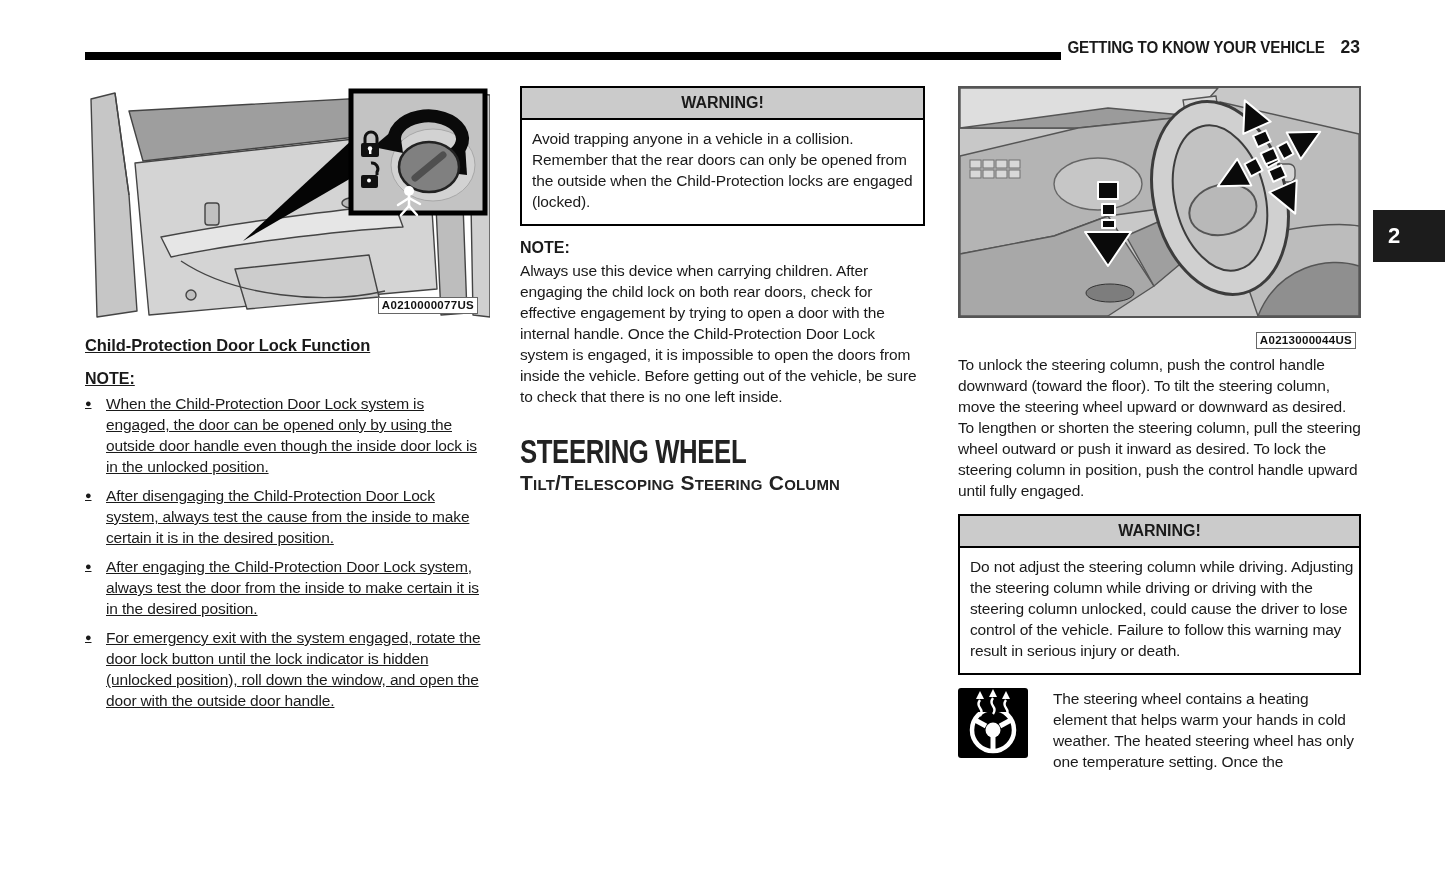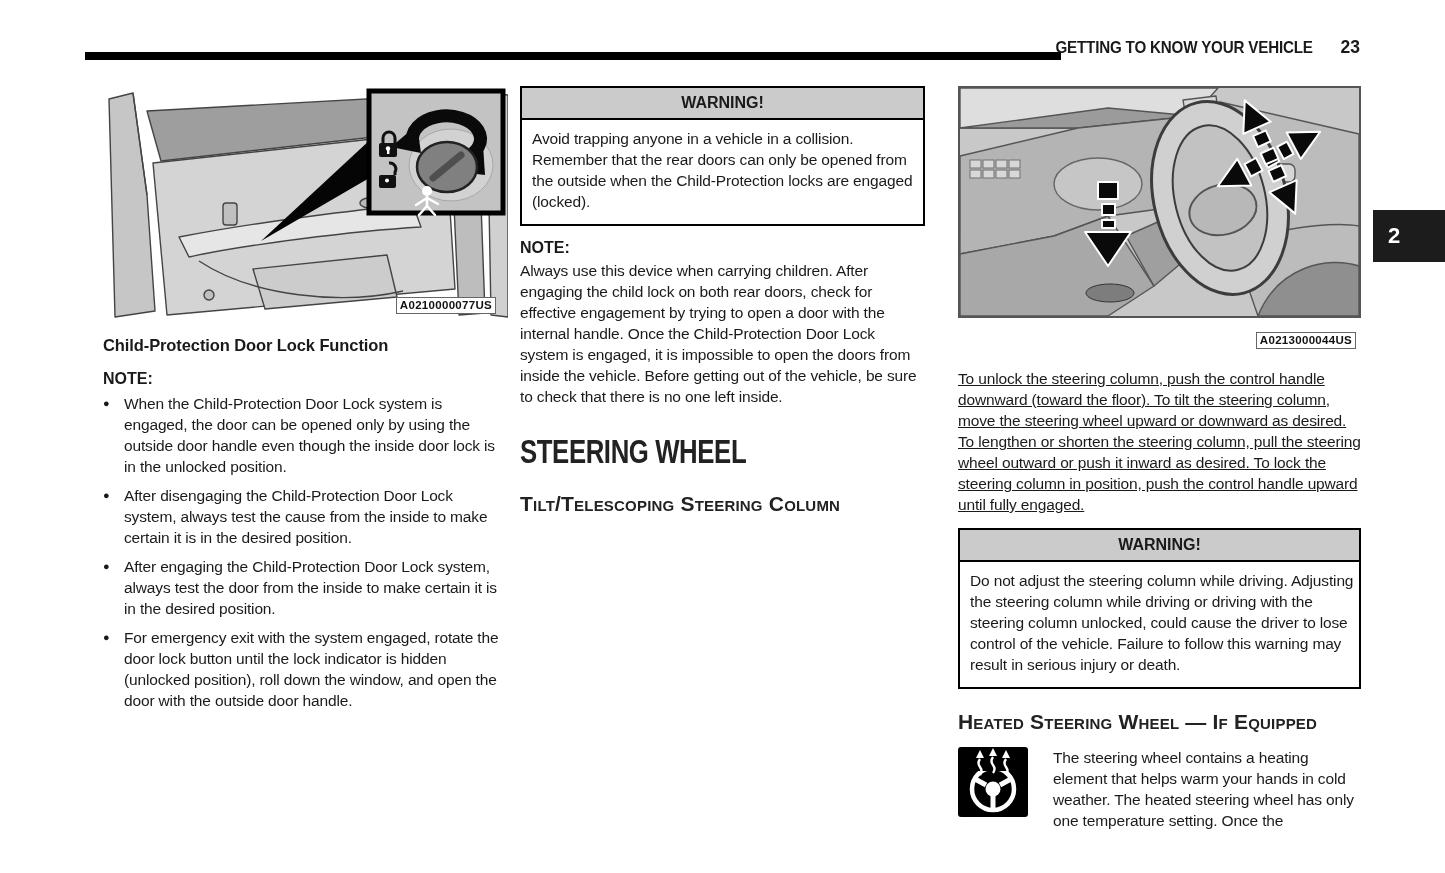--- a/index.html
+++ b/index.html
@@ -2,29 +2,29 @@
 <html><head>
 <meta charset="utf-8">
 <style>
   html,body{margin:0;padding:0;background:#ffffff;}
   .page{
     position:relative;width:1445px;height:873px;background:#fff;overflow:hidden;
     font-family:"Liberation Sans",sans-serif;color:#1a1a1a;
   }
   
   .head-rule{position:absolute;left:85px;top:52px;width:976px;height:8px;background:#000;}
-  .running-head{position:absolute;top:37px;right:85px;display:flex;align-items:baseline;gap:28px;}
+  .running-head{position:absolute;top:37px;right:85px;display:flex;align-items:baseline;gap:16px;}
   .rh-title{font-size:16.5px;font-weight:bold;letter-spacing:-0.2px;transform:scaleX(0.92);transform-origin:right center;white-space:nowrap;}
   .rh-num{font-size:17.5px;font-weight:bold;}
   
   .chapter-tab{position:absolute;left:1373px;top:210px;width:72px;height:52px;background:#1c1c1c;color:#fff;
     display:flex;align-items:center;padding-left:15px;box-sizing:border-box;font-size:22px;font-weight:bold;}
   
   .col{position:absolute;top:86px;}
-  .col-left{left:103px;width:405px;top:85px;}
+  .col-left{left:85px;width:405px;top:85px;text-decoration:underline;}
   .col-mid{left:520px;width:405px;}
   .col-right{left:958px;width:403px;}
   
   .figure{position:relative;}
   .fig-label{position:absolute;background:#fff;border:1px solid #666;color:#111;
     font-size:11.5px;font-weight:bold;letter-spacing:0.3px;padding:0 3px;line-height:15px;}
   .fig-caption{font-weight:bold;font-size:16.5px;letter-spacing:-0.1px;margin-top:14px;}
   
   .txt{font-size:15.5px;line-height:21px;letter-spacing:-0.15px;}
   .note-h{font-weight:bold;font-size:16px;margin-top:15px;}
@@ -32,22 +32,22 @@
   .bullets li{display:flex;gap:11px;margin-bottom:8px;}
   .bullets .dot{flex:0 0 10px;font-size:11px;line-height:21px;}
   
   .warning{border:2px solid #000;}
   .warning-head{background:#cbcbcb;border-bottom:2px solid #000;text-align:center;
     font-weight:bold;font-size:16px;padding:6px 16px;}
   .warning-body{padding:8px 1px 12px 10px;}
   
   .h1{font-size:33px;font-weight:bold;letter-spacing:-0.5px;transform:scaleX(0.78);
     transform-origin:left center;white-space:nowrap;margin-top:26px;color:#222;}
-  .h2{font-variant:small-caps;font-weight:bold;font-size:21px;letter-spacing:0.2px;margin-top:21px;color:#222;white-space:nowrap;}
-  .para{margin-top:14px;text-decoration:underline;}
+  .h2{font-variant:small-caps;font-weight:bold;font-size:21px;letter-spacing:0.2px;color:#222;white-space:nowrap;}
+  .para{}
   .mt13{margin-top:13px;}
   
   .heated-row{display:flex;gap:25px;margin-top:13px;}
   .heated-row .ic{flex:0 0 70px;}
 </style>
 </head>
 <body>
 
 <div class="page">
 
@@ -205,21 +205,20 @@
           </g>
         </g>
       </svg>
       <span class="fig-label" style="right:5px;bottom:5px">A0213000044US</span>
     </div>
     <div class="txt para">To unlock the steering column, push the control handle downward (toward the floor). To tilt the steering column, move the steering wheel upward or downward as desired. To lengthen or shorten the steering column, pull the steering wheel outward or push it inward as desired. To lock the steering column in position, push the control handle upward until fully engaged.</div>
     <div class="warning mt13">
       <div class="warning-head">WARNING!</div>
       <div class="warning-body txt">Do not adjust the steering column while driving. Adjusting the steering column while driving or driving with the steering column unlocked, could cause the driver to lose control of the vehicle. Failure to follow this warning may result in serious injury or death.</div>
     </div>
-    <div class="h2">Heated Steering Wheel — If Equipped</div>
     <div class="heated-row">
       <div class="ic">
         <svg width="70" height="70" viewBox="0 0 70 70">
           <rect x="0" y="0" width="70" height="70" rx="3" fill="#000"></rect>
           <circle cx="35" cy="42" r="21" fill="none" stroke="#fff" stroke-width="4.5"></circle>
           <rect x="16" y="12" width="38" height="12" fill="#000"></rect>
           <circle cx="35" cy="42" r="7.5" fill="#fff"></circle>
           <g stroke="#fff" stroke-width="5">
             <line x1="35" y1="49" x2="35" y2="61"></line>
             <line x1="28" y1="38" x2="17" y2="32"></line>

